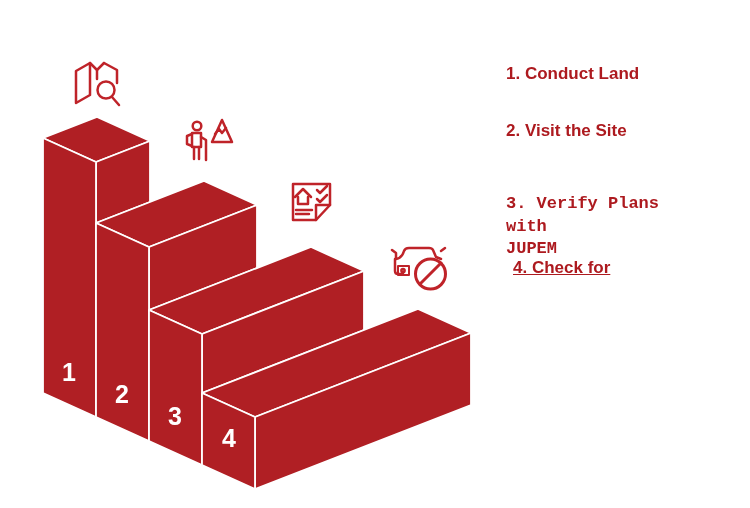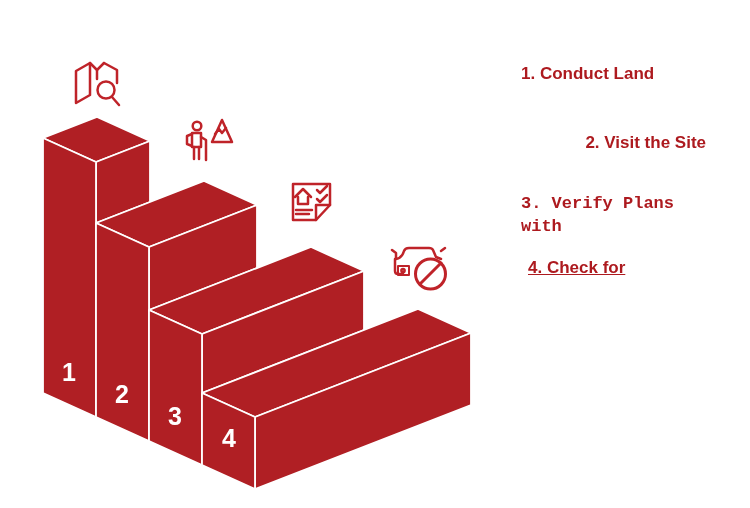--- a/index.html
+++ b/index.html
@@ -3,24 +3,24 @@
 <meta charset="utf-8">
 <style>
   html,body{margin:0;padding:0;}
   body{font-family:"Liberation Sans",sans-serif;}
   .canvas{position:relative;width:750px;height:508px;background:#ffffff;overflow:hidden;}
   .stair-svg{position:absolute;left:0;top:0;}
   .stair-svg polygon{fill:#b01f24;stroke:#ffffff;stroke-width:1.8;stroke-linejoin:round;}
   .step-num{fill:#ffffff;font-family:"Liberation Sans",sans-serif;font-size:25px;font-weight:bold;text-anchor:middle;}
   .icon{fill:none;stroke:#bf2329;stroke-width:2.5;stroke-linecap:round;stroke-linejoin:round;}
   .legend{position:absolute;left:506px;top:0;width:185px;color:#ad1a1f;font-weight:bold;font-size:17px;line-height:22.5px;}
-  .legend-item{position:absolute;left:0;width:185px;margin-left:15px;}
+  .legend-item{position:absolute;left:0;width:185px;}
   .legend-item span{display:block;}
   .legend-item.i1{top:63px;}
-  .legend-item.i2{top:132px;text-align:right;}
+  .legend-item.i2{top:120px;}
   .legend-item.i3{top:193px;font-family:Liberation Mono, monospace;}
   .legend-item.i4{top:257px;}
   .legend-item.i4 .l1{padding-left:7px;text-decoration:underline;}
 </style>
 </head>
 <body>
 
 <div class="canvas">
 
   <svg class="stair-svg" width="750" height="508" viewBox="0 0 750 508">
@@ -96,19 +96,20 @@
   <div class="legend">
     <div class="legend-item i1">
       <span class="l1">1. Conduct Land</span>
     </div>
     <div class="legend-item i2">
       <span class="l1">2. Visit the Site</span>
       <span class="l2"></span>
     </div>
     <div class="legend-item i3">
       <span class="l1">3. Verify Plans with</span>
+      <span class="l2">JUPEM</span>
     </div>
     <div class="legend-item i4">
       <span class="l1">4. Check for</span>
     </div>
   </div>
 
 </div>
 
 </body></html>

